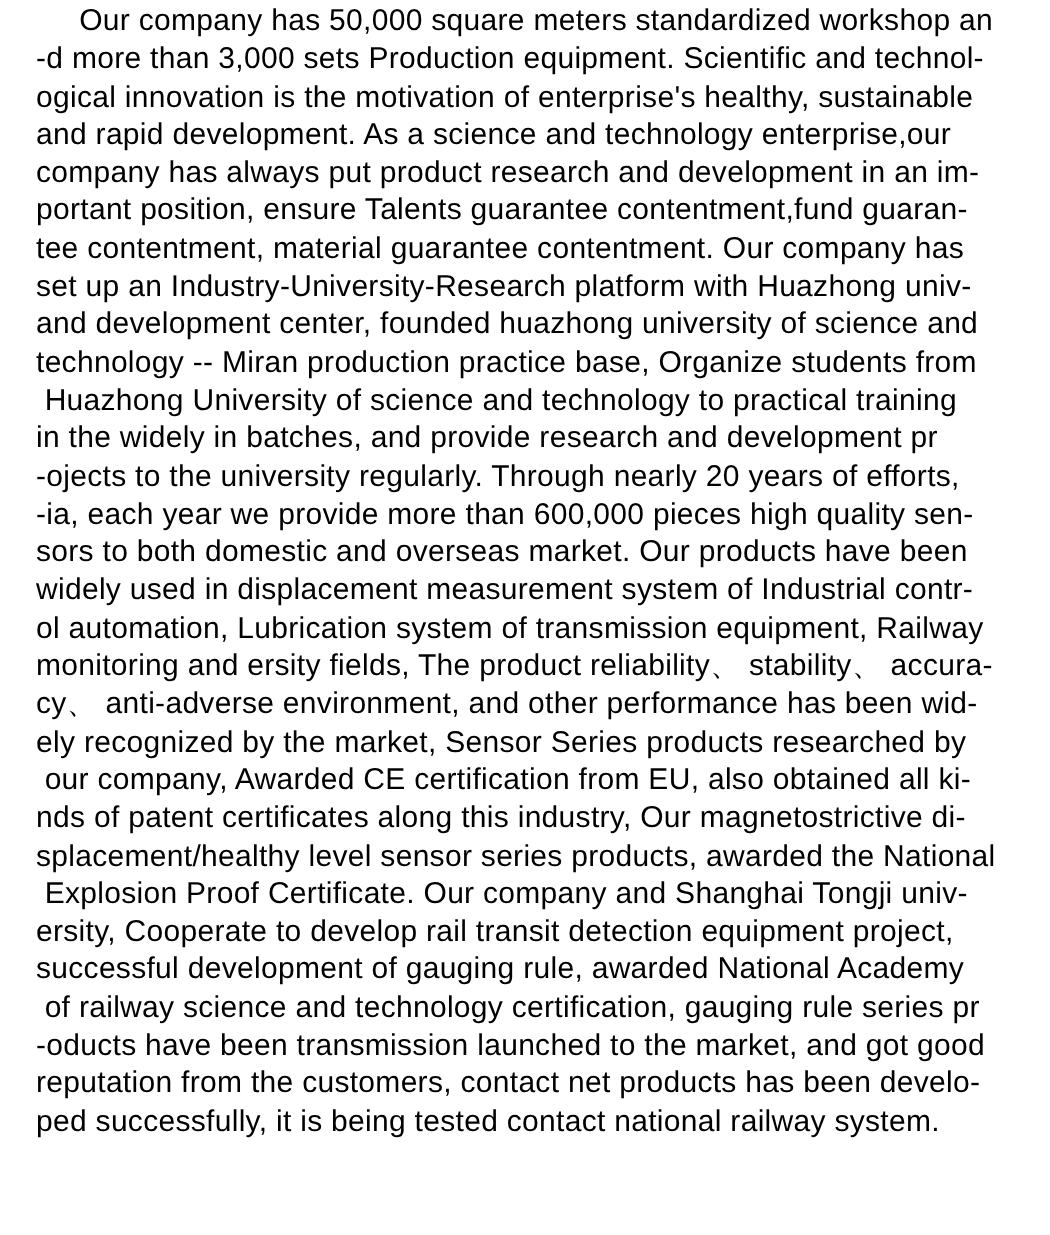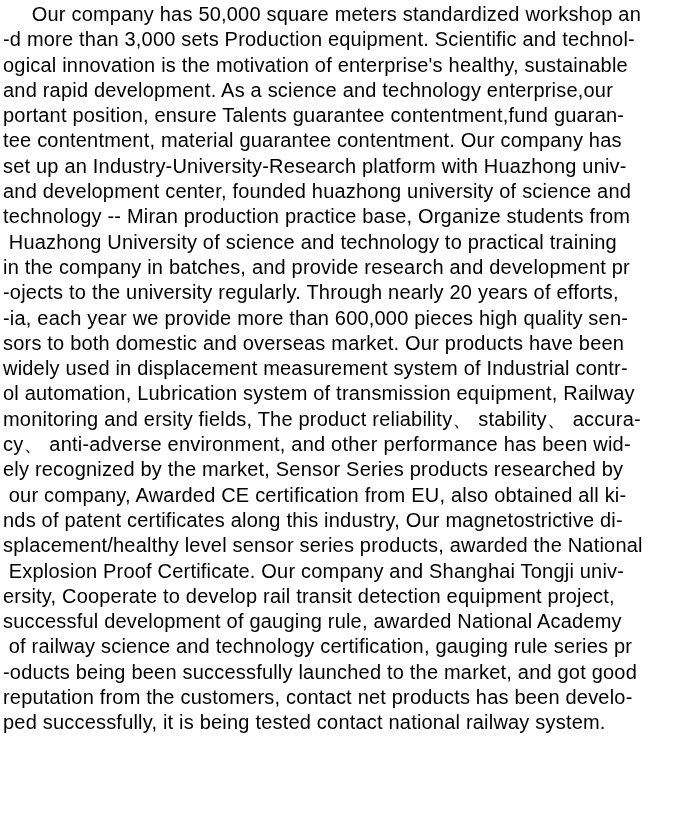--- a/index.html
+++ b/index.html
@@ -9,21 +9,21 @@
   body {
     width: 700px;
     height: 823px;
     background: #ffffff;
     overflow: hidden;
   }
   .page {
     box-sizing: border-box;
     width: 700px;
     height: 823px;
-    padding: 2px 4px 0 3px;
+    padding: 2px 4px 0 24px;
     background: #ffffff;
   }
   .text-block {
     font-family: "Liberation Sans", sans-serif;
     font-size: 20px;
     line-height: 25.3px;
     font-weight: 400;
     color: #000000;
     letter-spacing: 0.2px;
   }
@@ -35,39 +35,40 @@
 </style>
 </head>
 <body>
 
 <div class="page">
   <div class="text-block">
       <div class="line">     Our company has 50,000 square meters standardized workshop an</div>
       <div class="line">-d more than 3,000 sets Production equipment. Scientific and technol-</div>
       <div class="line">ogical innovation is the motivation of enterprise's healthy, sustainable</div>
       <div class="line">and rapid development. As a science and technology enterprise,our</div>
+      <div class="line">company has always put product research and development in an im-</div>
       <div class="line">portant position, ensure Talents guarantee contentment,fund guaran-</div>
       <div class="line">tee contentment, material guarantee contentment. Our company has</div>
       <div class="line">set up an Industry-University-Research platform with Huazhong univ-</div>
       <div class="line">and development center, founded huazhong university of science and</div>
       <div class="line">technology -- Miran production practice base, Organize students from</div>
       <div class="line"> Huazhong University of science and technology to practical training</div>
-      <div class="line">in the company in batches, and provide research and development pr</div>
+      <div class="line">in the widely in batches, and provide research and development pr</div>
       <div class="line">-ojects to the university regularly. Through nearly 20 years of efforts,</div>
       <div class="line">-ia, each year we provide more than 600,000 pieces high quality sen-</div>
       <div class="line">sors to both domestic and overseas market. Our products have been</div>
       <div class="line">widely used in displacement measurement system of Industrial contr-</div>
       <div class="line">ol automation, Lubrication system of transmission equipment, Railway</div>
       <div class="line">monitoring and ersity fields, The product reliability、 stability、 accura-</div>
       <div class="line">cy、 anti-adverse environment, and other performance has been wid-</div>
       <div class="line">ely recognized by the market, Sensor Series products researched by</div>
       <div class="line"> our company, Awarded CE certification from EU, also obtained all ki-</div>
       <div class="line">nds of patent certificates along this industry, Our magnetostrictive di-</div>
       <div class="line">splacement/healthy level sensor series products, awarded the National</div>
       <div class="line"> Explosion Proof Certificate. Our company and Shanghai Tongji univ-</div>
       <div class="line">ersity, Cooperate to develop rail transit detection equipment project,</div>
       <div class="line">successful development of gauging rule, awarded National Academy</div>
       <div class="line"> of railway science and technology certification, gauging rule series pr</div>
-      <div class="line">-oducts being been successfully launched to the market, and got good</div>
+      <div class="line">-oducts have been transmission launched to the market, and got good</div>
       <div class="line">reputation from the customers, contact net products has been develo-</div>
       <div class="line">ped successfully, it is being tested contact national railway system.</div>
     </div>
 </div>
 
 </body></html>

